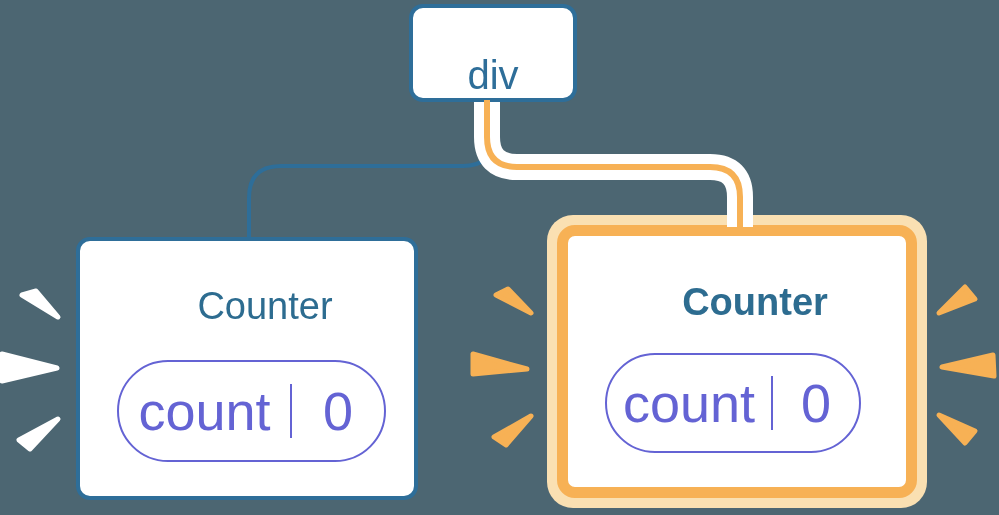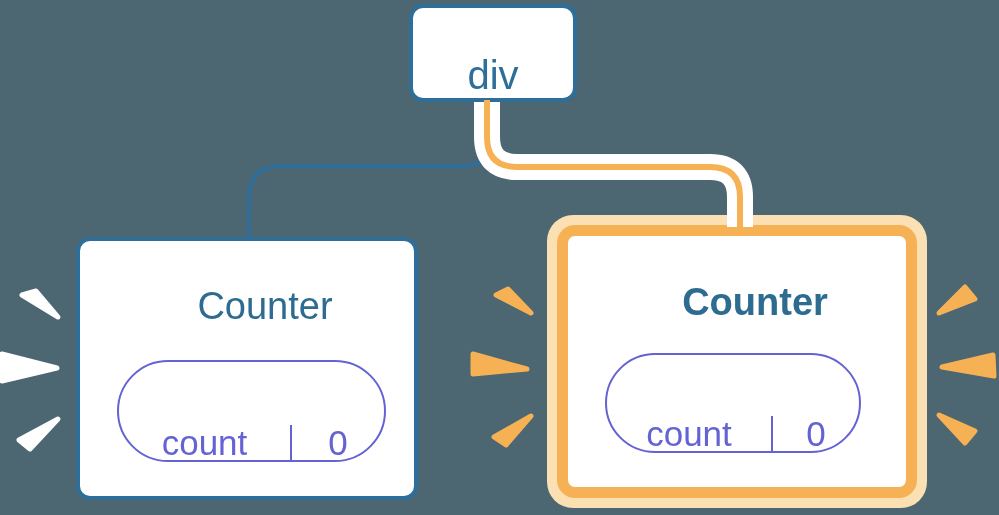--- a/index.html
+++ b/index.html
@@ -41,23 +41,23 @@
     position:absolute; left:547px; top:215px; width:380px; height:293px; z-index:4;
     background:var(--highlight-cream); border-radius:26px;
   }
   .card-right-inner{
     position:absolute; left:10px; top:10px; right:10px; bottom:10px;
     background:var(--card-bg); border:11px solid var(--highlight-orange); border-radius:18px;
   }
 
   
   .pill{
-    position:absolute; display:flex; align-items:flex-end;
+    position:absolute; display:flex; align-items:center;
     border:2px solid var(--state-purple); background:var(--card-bg);
-    color:var(--state-purple); font-size:35px;
+    color:var(--state-purple); font-size:54px;
   }
   .pill-left{left:37px; top:119px; width:269px; height:102px; border-radius:51px;}
   .pill-right{left:58px; top:138px; width:256px; height:100px; border-radius:50px;}
   .pill-key{
     flex:1; display:flex; align-items:center; justify-content:center;
     border-right:2px solid var(--state-purple); line-height:1;
   }
   .pill-value{display:flex; align-items:center; justify-content:center; line-height:1;}
   .pill-left .pill-value{width:92px;}
   .pill-right .pill-value{width:86px;}

